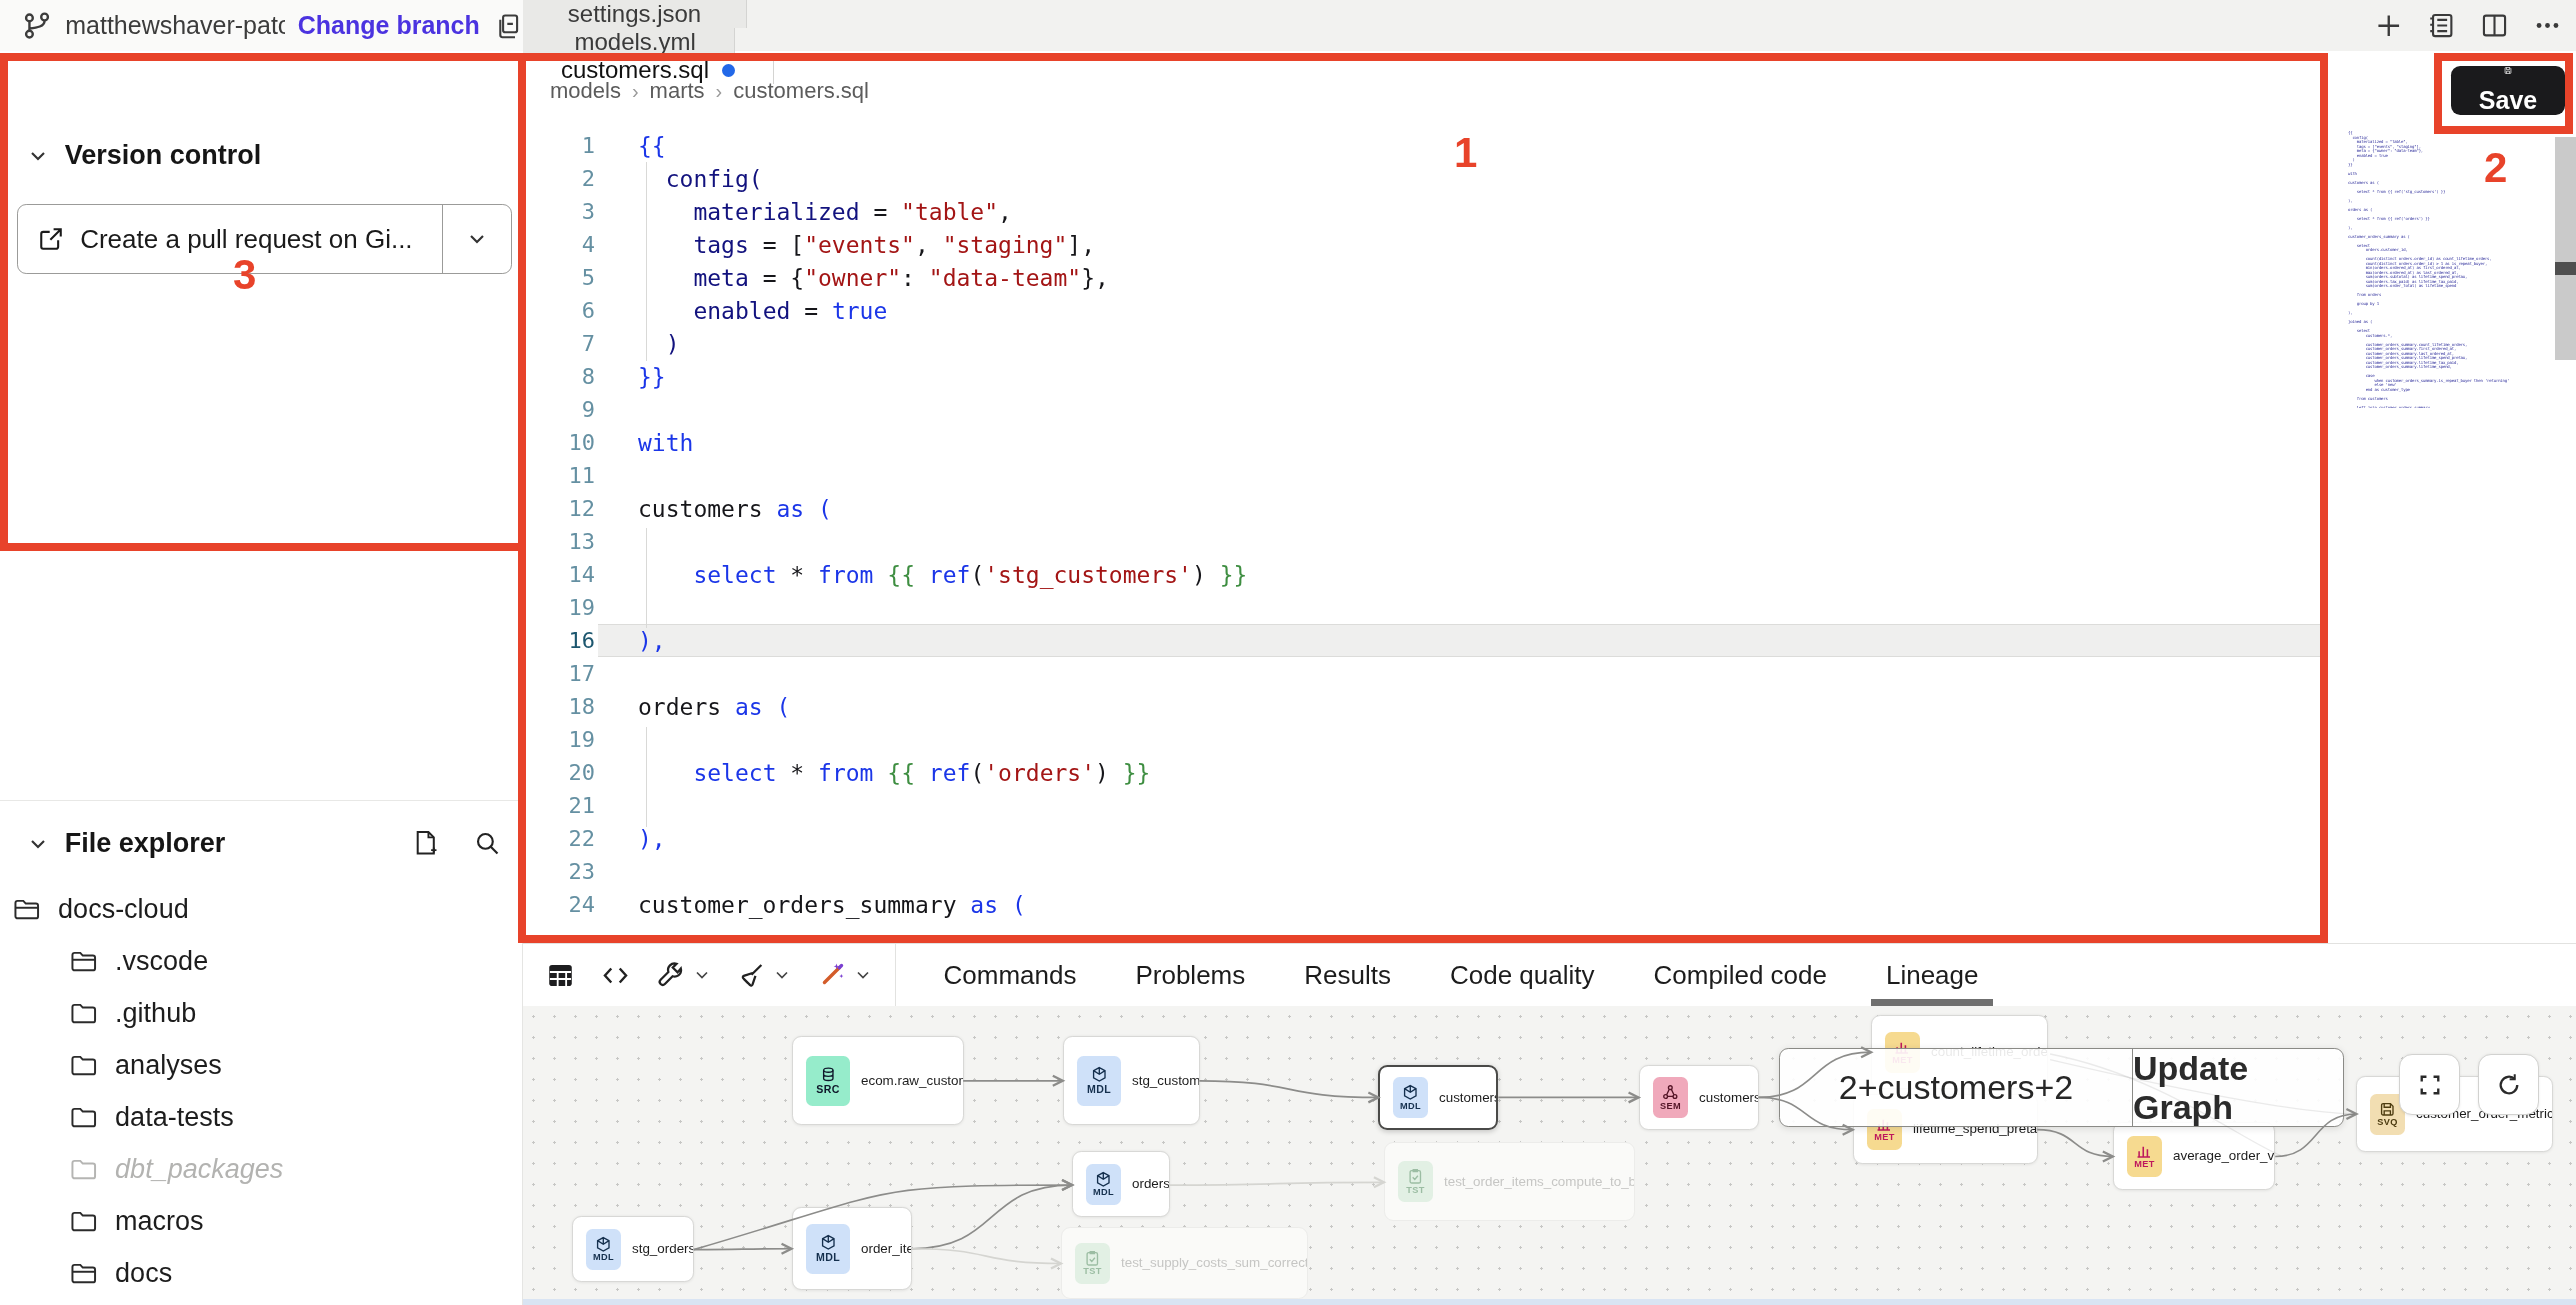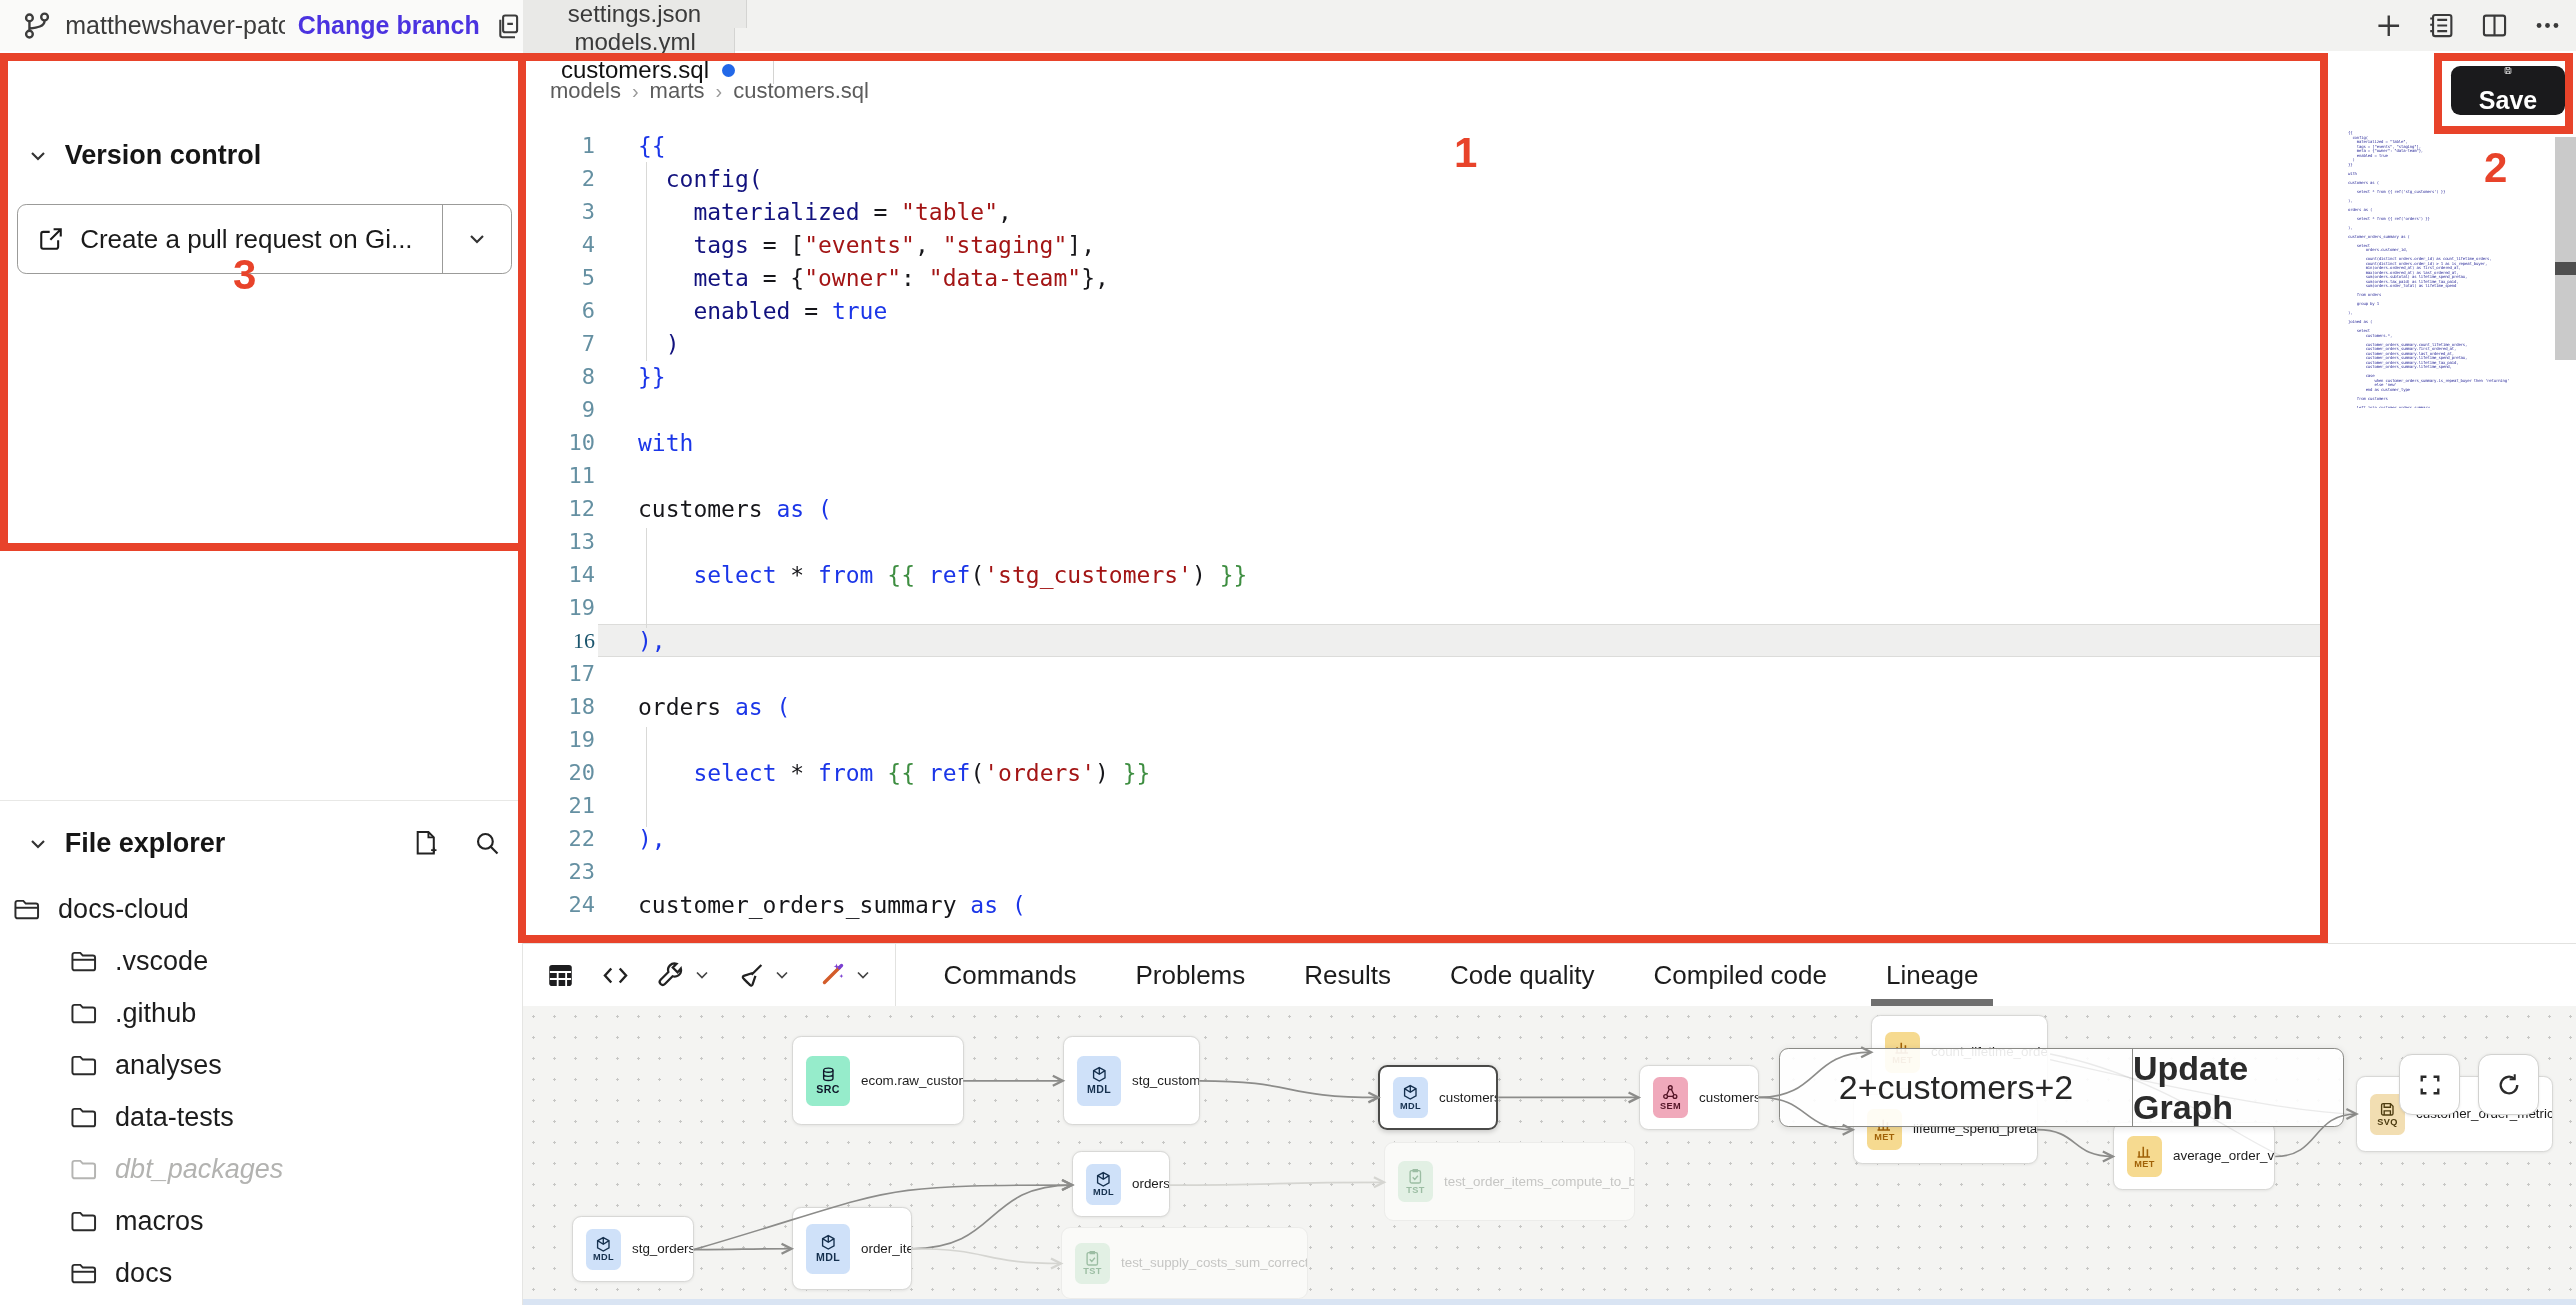--- a/index.html
+++ b/index.html
@@ -38,21 +38,21 @@
   .file-row{height:52px;display:flex;align-items:center;gap:16.6px;font-size:27px;color:#1d1d1d;}
   .file-row.disabled{color:#b3b3b1;font-style:italic;}
   .file-row .ficon{display:flex;align-items:center;}
 
   
   #breadcrumb{left:550px;top:78px;font-size:22px;color:#5c5c5c;display:flex;gap:11px;align-items:center;position:absolute;}
   #breadcrumb .sep{color:#9a9a9a;font-size:20px;}
   #code{left:523px;top:129px;width:1797px;position:absolute;font-family:"DejaVu Sans Mono",monospace;font-size:23px;}
   .crow{height:33px;display:flex;align-items:center;position:relative;}
   .ln{width:72px;text-align:right;padding-right:0;color:#6590a2;font-size:22px;flex:none;}
-  .crow.active .ln{color:#1c566e;font-family:Liberation Serif, serif;}
+  .crow.active .ln{color:#1c566e;}
   .ctext{margin-left:43px;white-space:pre;z-index:1;}
   .band{position:absolute;left:75px;right:0;top:0;bottom:0;background:#efefee;
         border-top:0.9px solid #dcdcda;border-bottom:0.9px solid #dcdcda;z-index:0;}
   .c-k{color:#16161a;} .c-b{color:#1b36e8;} .c-n{color:#12127e;} .c-s{color:#a31515;} .c-g{color:#3e8e41;}
   .guide{position:absolute;width:0;border-left:0.9px solid #d9d9d7;}
 
   
   #minimap{left:2348px;top:131px;width:196px;position:absolute;margin:0;
            font-family:"DejaVu Sans Mono",monospace;font-size:4px;line-height:4.5px;
            color:#30309c;letter-spacing:-0.2px;overflow:hidden;height:277px;}
@@ -83,21 +83,21 @@
   .node.selected{border:2.3px solid #4a4a48;box-shadow:0 1.8px 5.5px rgba(0,0,0,.18);}
   .node.faded{background:#fafaf8;border-color:#ececea;box-shadow:none;}
   .node .nlabel{font-size:13.4px;color:#1d1d1d;line-height:15.7px;overflow:hidden;}
   .node.faded .nlabel{color:#c6c6c4;}
   .node .nlabel.nowrap{white-space:nowrap;}
   .badge{border-radius:6.5px;display:flex;flex-direction:column;align-items:center;justify-content:center;flex:none;}
   .badge.sm{width:35px;height:41px;} .badge.lg{width:44px;height:50px;}
   .badge .abbr{font-size:9.2px;font-weight:600;letter-spacing:0.3px;}
   .badge.lg .abbr{font-size:10.6px;}
   .badge-SRC{background:#96eccb;color:#0f172a;} .badge-MDL{background:#cfe1f9;color:#15304e;}
-  .badge-SEM{background:#f0a9bb;color:#531426;} .badge-MET{background:#f6da90;color:#a16207;}
+  .badge-SEM{background:#f0a9bb;color:#531426;} .badge-MET{background:#f6da90;color:#be185d;}
   .badge-TST{background:#e2f0e4;color:#9cbda3;} .badge-SVQ{background:#f2deb2;color:#4d3c10;}
   #edges{position:absolute;left:523px;top:1006px;z-index:4;pointer-events:none;}
   #selector{left:1779px;top:1048px;width:565px;height:79px;background:rgba(255,255,255,.90);border:1.8px solid #8a8a86;
             border-radius:9.2px;display:flex;align-items:stretch;box-sizing:border-box;z-index:3;position:absolute;
             box-shadow:0 1.8px 7.4px rgba(0,0,0,.10);}
   #selector-input{width:352px;display:flex;align-items:center;justify-content:center;font-size:34px;color:#262626;}
   #selector-divider{border-left:1.8px solid #8a8a86;}
   #update-graph{flex:1;display:flex;align-items:center;justify-content:center;font-size:34px;font-weight:700;color:#2b2b2b;}
   .canvas-btn{position:absolute;width:59px;height:59px;background:#fff;border:1.4px solid #d2d2d0;border-radius:13px;
               display:flex;align-items:center;justify-content:center;z-index:5;box-shadow:0 0.9px 2.8px rgba(0,0,0,.08);}

